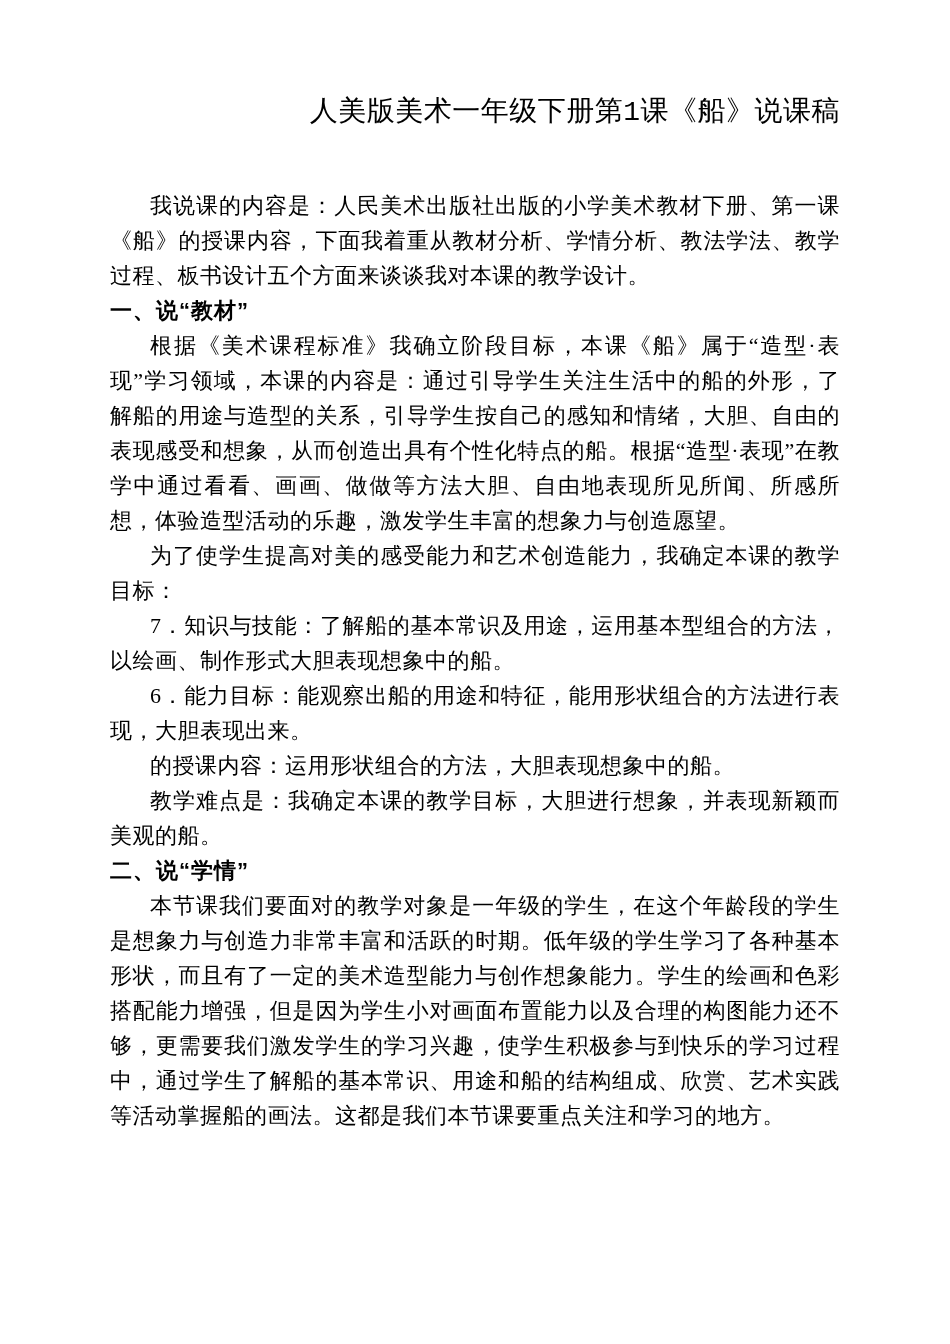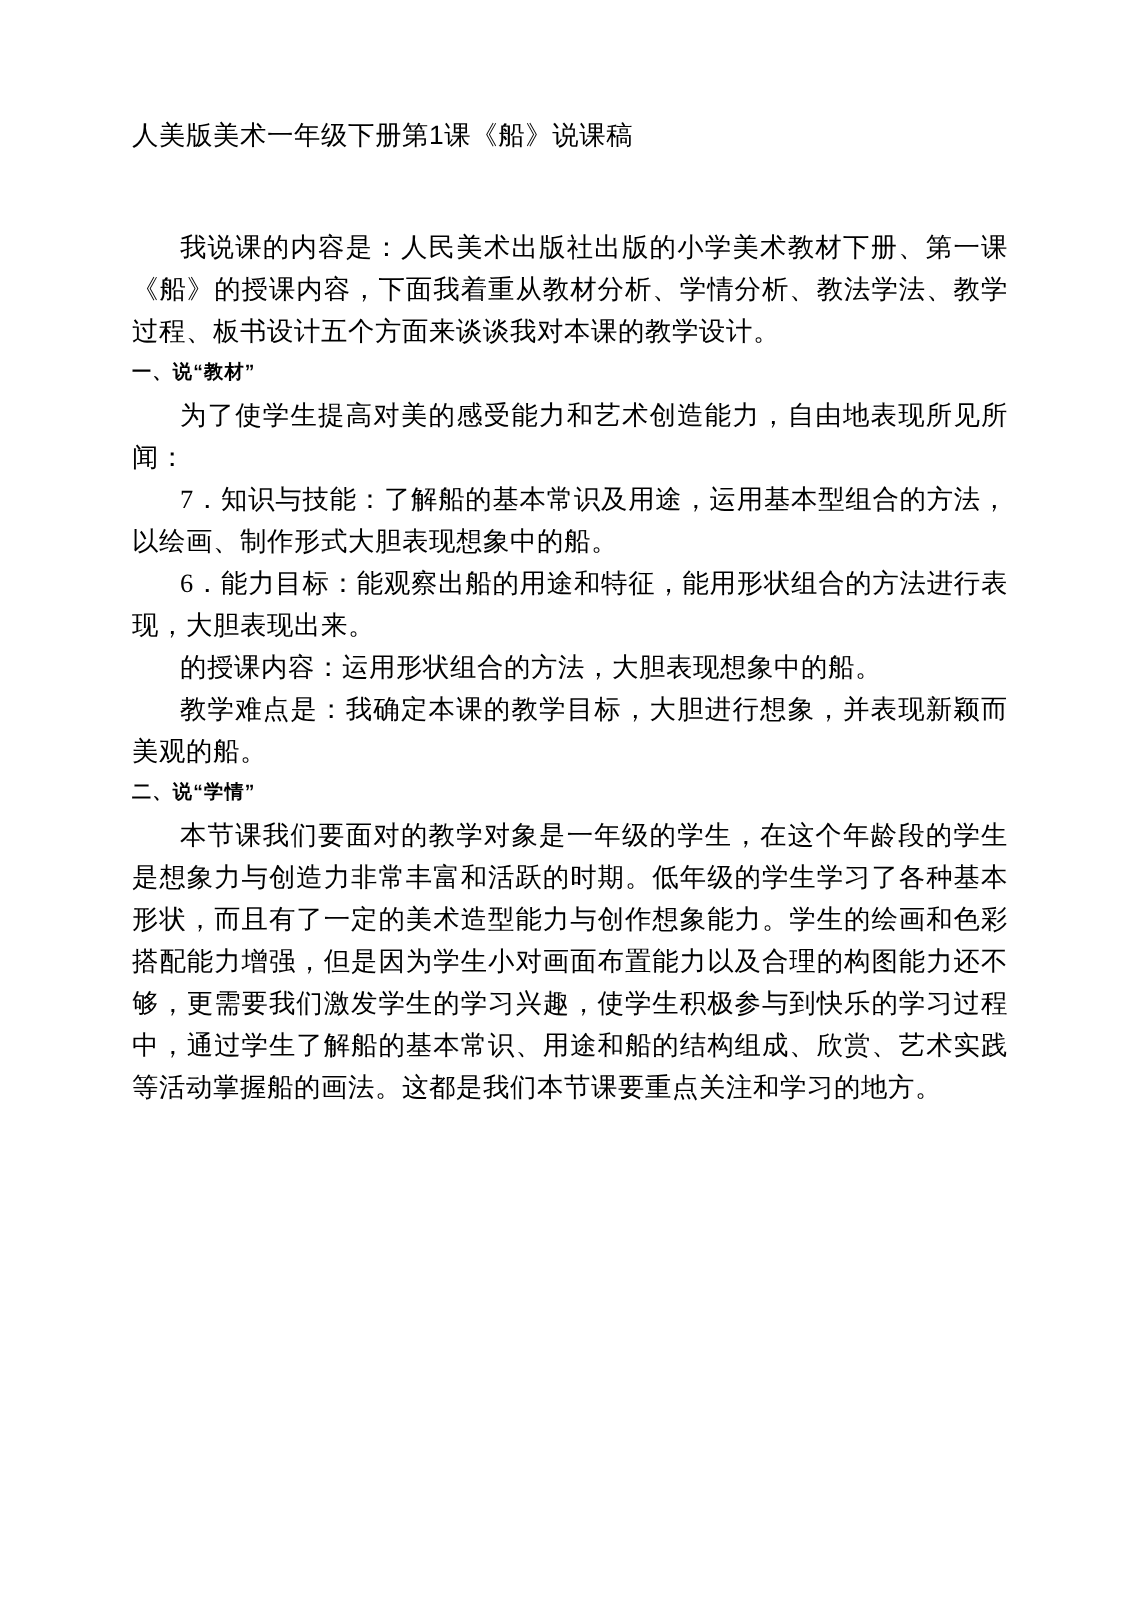--- a/index.html
+++ b/index.html
@@ -14,59 +14,60 @@
     font-family: "Liberation Serif", "DejaVu Serif", serif;
     color: #000000;
   }
   .page {
     width: 950px;
     height: 1344px;
     background: #ffffff;
     padding: 96px 110px 0 110px;
   }
   .doc-title {
-    font-size: 22px;
+    font-size: 28px;
     font-weight: normal;
     line-height: 34px;
-    text-align: left;
+    text-align: right;
     letter-spacing: 0.5px;
-    font-family: Liberation Sans, sans-serif;
+    font-family: Liberation Mono, monospace;
   }
   .doc-body {
     margin-top: 58px;
     width: 730px;
     font-size: 22px;
     line-height: 35px;
     letter-spacing: 0.5px;
     text-align: justify;
   }
   .para {
     text-indent: 40px;
     font-weight: normal;
   }
   .heading {
-    font-size: 16px;
+    font-size: 22px;
     font-weight: bold;
     line-height: 35px;
     text-indent: 0;
     text-align: left;
     font-family: "Liberation Sans", "DejaVu Sans", sans-serif;
     letter-spacing: 1px;
   }
 </style>
 </head>
 <body>
 
 <div class="page">
   <h1 class="doc-title">人美版美术一年级下册第1课《船》说课稿</h1>
 
   <div class="doc-body">
     <p class="para">我说课的内容是：人民美术出版社出版的小学美术教材下册、第一课《船》的授课内容，下面我着重从教材分析、学情分析、教法学法、教学过程、板书设计五个方面来谈谈我对本课的教学设计。</p>
     <h2 class="heading">一、说“教材”</h2>
-    <p class="para">为了使学生提高对美的感受能力和艺术创造能力，自由地表现所见所闻：</p>
+    <p class="para">根据《美术课程标准》我确立阶段目标，本课《船》属于“造型·表现”学习领域，本课的内容是：通过引导学生关注生活中的船的外形，了解船的用途与造型的关系，引导学生按自己的感知和情绪，大胆、自由的表现感受和想象，从而创造出具有个性化特点的船。根据“造型·表现”在教学中通过看看、画画、做做等方法大胆、自由地表现所见所闻、所感所想，体验造型活动的乐趣，激发学生丰富的想象力与创造愿望。</p>
+    <p class="para">为了使学生提高对美的感受能力和艺术创造能力，我确定本课的教学目标：</p>
     <p class="para">7．知识与技能：了解船的基本常识及用途，运用基本型组合的方法，以绘画、制作形式大胆表现想象中的船。</p>
     <p class="para">6．能力目标：能观察出船的用途和特征，能用形状组合的方法进行表现，大胆表现出来。</p>
     <p class="para">的授课内容：运用形状组合的方法，大胆表现想象中的船。</p>
     <p class="para">教学难点是：我确定本课的教学目标，大胆进行想象，并表现新颖而美观的船。</p>
     <h2 class="heading">二、说“学情”</h2>
     <p class="para">本节课我们要面对的教学对象是一年级的学生，在这个年龄段的学生是想象力与创造力非常丰富和活跃的时期。低年级的学生学习了各种基本形状，而且有了一定的美术造型能力与创作想象能力。学生的绘画和色彩搭配能力增强，但是因为学生小对画面布置能力以及合理的构图能力还不够，更需要我们激发学生的学习兴趣，使学生积极参与到快乐的学习过程中，通过学生了解船的基本常识、用途和船的结构组成、欣赏、艺术实践等活动掌握船的画法。这都是我们本节课要重点关注和学习的地方。</p>
   </div>
 </div>
 
 </body></html>

